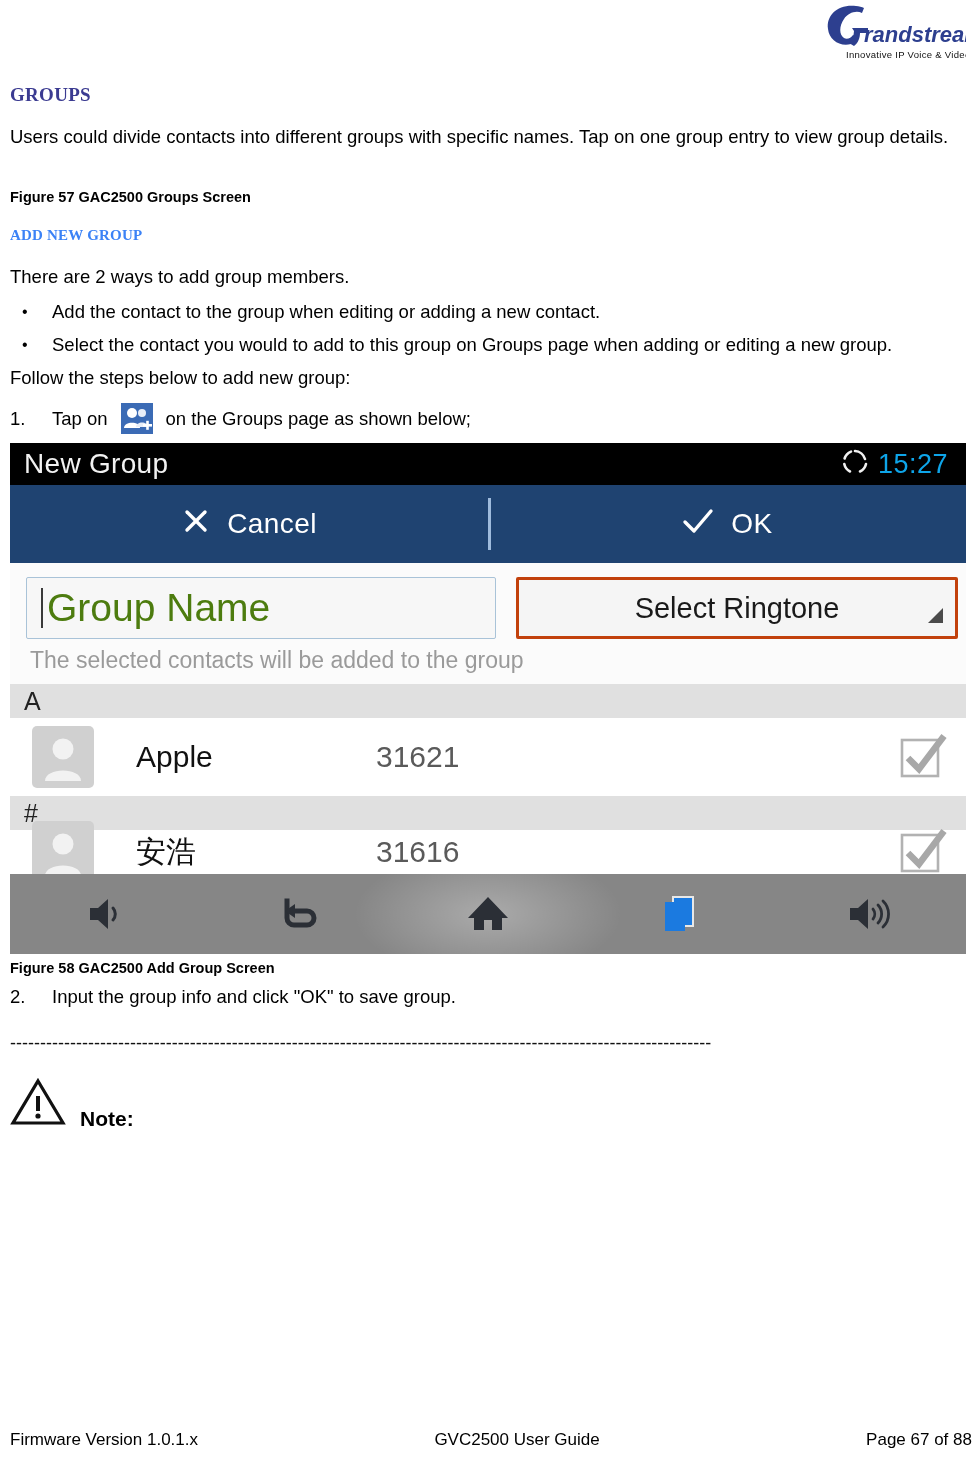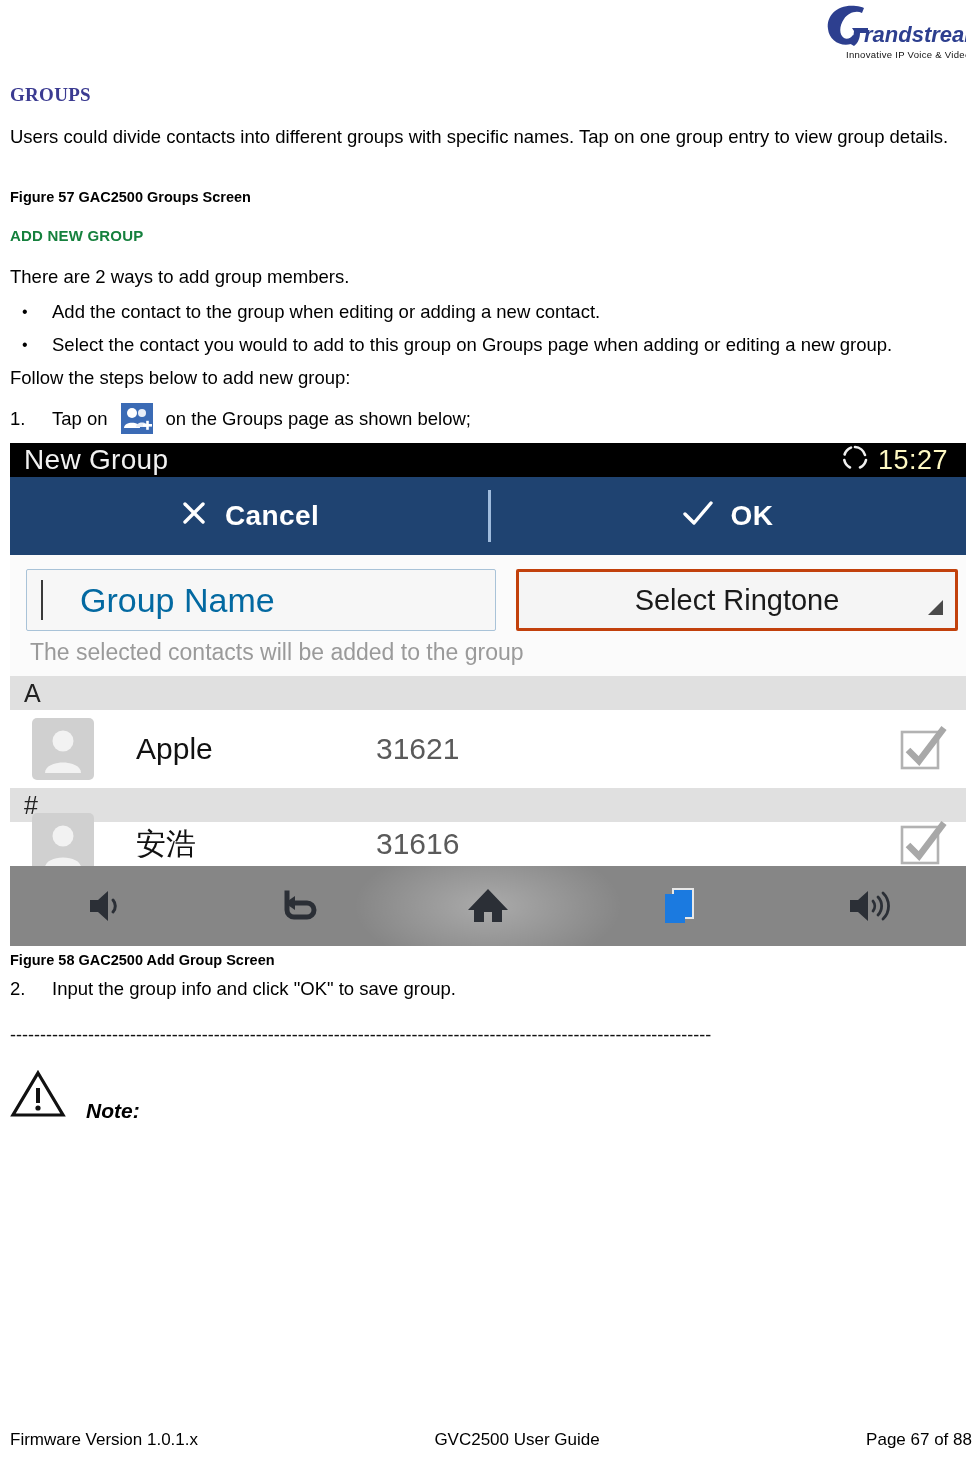--- a/index.html
+++ b/index.html
@@ -42,24 +42,24 @@
   
   h1.section-head {
     font-family: "Liberation Serif", serif;
     font-size: 19px;
     font-weight: bold;
     color: #3b3b91;
     margin: 10px 0 0 0;
     letter-spacing: .3px;
   }
   h2.sub-head {
-    font-family: Liberation Sans, sans-serif;
+    font-family: Liberation Serif, serif;
     font-size: 15px;
     font-weight: bold;
-    color: #15803d;
+    color: #3b82f6;
     margin: 22px 0 0 0;
     letter-spacing: .2px;
   }
 
   
   p.body {
     font-size: 18.5px;
     line-height: 33px;
     margin: 14px 0 0 0;
     text-align: justify;
@@ -117,62 +117,62 @@
   .device {
     position: relative;
     width: 956px;
     margin: 8px 0 0 0;
     background: #ffffff;
     overflow: hidden;
   }
 
   
   .dev-statusbar {
-    height: 34px;
+    height: 42px;
     background: #000000;
     display: flex;
     align-items: center;
     justify-content: space-between;
     padding: 0 18px 0 14px;
     box-sizing: border-box;
   }
   .dev-title {
     color: #f2f2f2;
     font-size: 28px;
     font-family: "Liberation Sans", sans-serif;
     letter-spacing: .3px;
   }
   .dev-status-right {
     display: flex;
     align-items: center;
     gap: 9px;
   }
   .dev-clock {
-    color: #fef9c3;
+    color: #0ea5e9;
     font-size: 27px;
     letter-spacing: .5px;
   }
 
   
   .dev-actionbar {
     height: 78px;
     background: #1f4371;
     display: flex;
     align-items: center;
     position: relative;
   }
   .dev-action {
     flex: 1 1 50%;
     display: flex;
     align-items: center;
     justify-content: center;
     gap: 16px;
     color: #ffffff;
     font-size: 28px;
-    font-weight: bold;
+    font-weight: normal;
     letter-spacing: .4px;
     height: 100%;
   }
   .dev-action-divider {
     position: absolute;
     left: 50%;
     top: 13px;
     bottom: 13px;
     width: 3px;
     background: #9fbbdc;
@@ -201,23 +201,22 @@
     border-radius: 2px;
     position: relative;
   }
   .dev-caret {
     width: 2px;
     height: 40px;
     background: #3a3a3a;
     margin-right: 4px;
   }
   .dev-input-ph {
-    color: #0369a1;
-    font-size: 34px;
-    margin-left: 33px;
+    color: #4d7c0f;
+    font-size: 39px;
   }
   .dev-select {
     flex: 0 0 442px;
     height: 62px;
     border: 3px solid #c2410c;
     background: #f5f5f5;
     display: flex;
     align-items: center;
     justify-content: center;
     box-sizing: border-box;
@@ -326,23 +325,22 @@
     font-size: 18px;
     line-height: 16px;
     letter-spacing: 0;
     white-space: nowrap;
     color: #111;
     font-family: "Liberation Sans", sans-serif;
   }
   .note-row {
     display: flex;
     align-items: flex-end;
-    gap: 20px;
+    gap: 14px;
     margin-top: 26px;
-    font-style: italic;
   }
   .note-label {
     font-size: 21px;
     font-weight: bold;
     line-height: 24px;
   }
 
   
   .footer {
     position: absolute;

